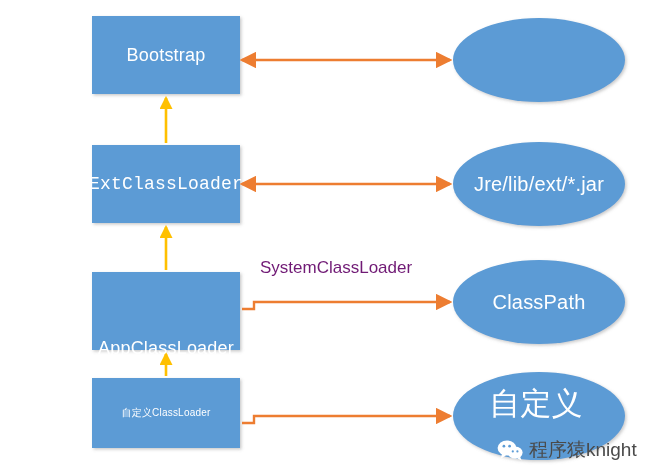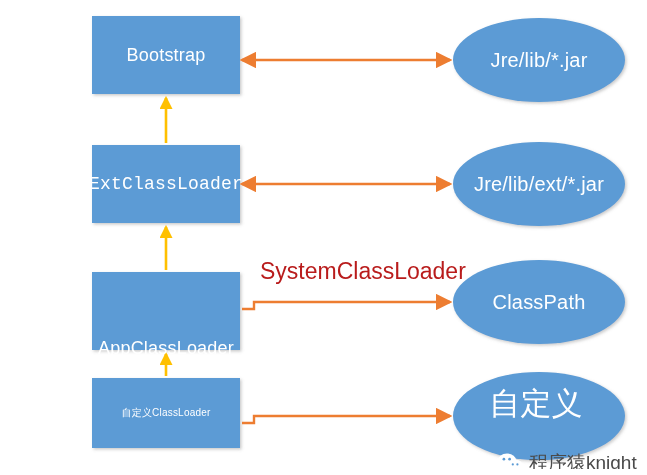--- a/index.html
+++ b/index.html
@@ -39,22 +39,22 @@
     font-size: 18px;
   }
   .ellipse-label {
     font-size: 20px;
   }
   .box-label-small {
     font-size: 10px;
   }
   .edge-label {
     position: absolute;
-    color: #b91c1c;
-    font-size: 23px;
+    color: #701a75;
+    font-size: 17px;
     white-space: nowrap;
   }
   .watermark {
     position: absolute;
     display: flex;
     align-items: center;
     gap: 6px;
     color: #4a4a4a;
     font-size: 19px;
     white-space: nowrap;
@@ -107,31 +107,30 @@
   </svg>
 
   <div class="node-label box-label" style="left:92px; top:16px; width:148px; height:78px;">Bootstrap</div>
 
   <div class="node-label box-label" style="left:92px; top:145px; width:148px; height:78px;font-family:Liberation Mono, monospace;">ExtClassLoader</div>
 
   <div class="node-label box-label" style="left:92px; top:272px; width:148px; height:78px;margin-top:37px;">AppClassLoader</div>
 
   <div class="node-label box-label-small" style="left:92px; top:378px; width:148px; height:70px;">自定义ClassLoader</div>
 
-  <div class="node-label ellipse-label" style="left:453px; top:18px; width:172px; height:84px;">Jre/lib/*.jar</div>
 
   <div class="node-label ellipse-label" style="left:453px; top:142px; width:172px; height:84px;">Jre/lib/ext/*.jar</div>
 
   <div class="node-label ellipse-label" style="left:453px; top:260px; width:172px; height:84px;">ClassPath</div>
 
   <div class="node-label ellipse-label" style="left:450px; top:373px; width:172px; height:62px; font-size:31px;">自定义</div>
 
   <div class="edge-label" style="left:260px; top:258px;">SystemClassLoader</div>
 
-  <div class="watermark" style="left:497px; top:450px;">
+  <div class="watermark" style="left:497px; top:437px;">
     <span class="wm-icon">
       <svg viewBox="0 0 26 22" xmlns="http://www.w3.org/2000/svg">
         <ellipse cx="10" cy="9" rx="9.4" ry="7.6" fill="#ffffff"></ellipse>
         <polygon points="5,14 4,19.5 9,16.5" fill="#ffffff"></polygon>
         <circle cx="6.9" cy="7.2" r="1.35" fill="#5B9BD5"></circle>
         <circle cx="12.6" cy="7.2" r="1.35" fill="#5B9BD5"></circle>
         <ellipse cx="18.2" cy="13.6" rx="7.4" ry="6.1" fill="#ffffff"></ellipse>
         <polygon points="23,17.5 24.6,21.6 20.4,19.6" fill="#ffffff"></polygon>
         <circle cx="15.8" cy="12.4" r="1.1" fill="#5B9BD5"></circle>
         <circle cx="20.4" cy="12.4" r="1.1" fill="#5B9BD5"></circle>

